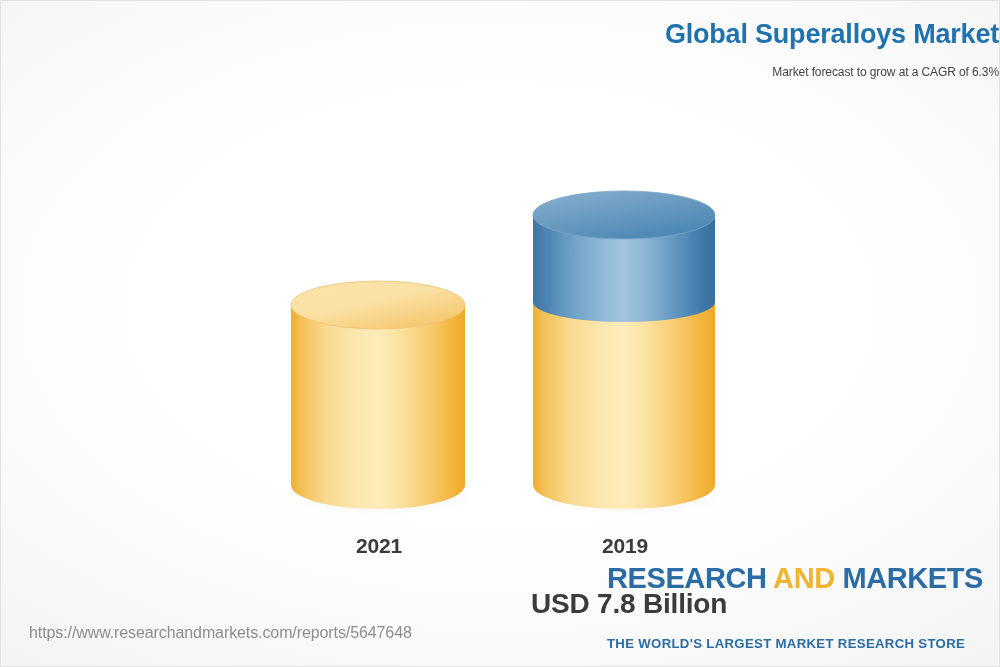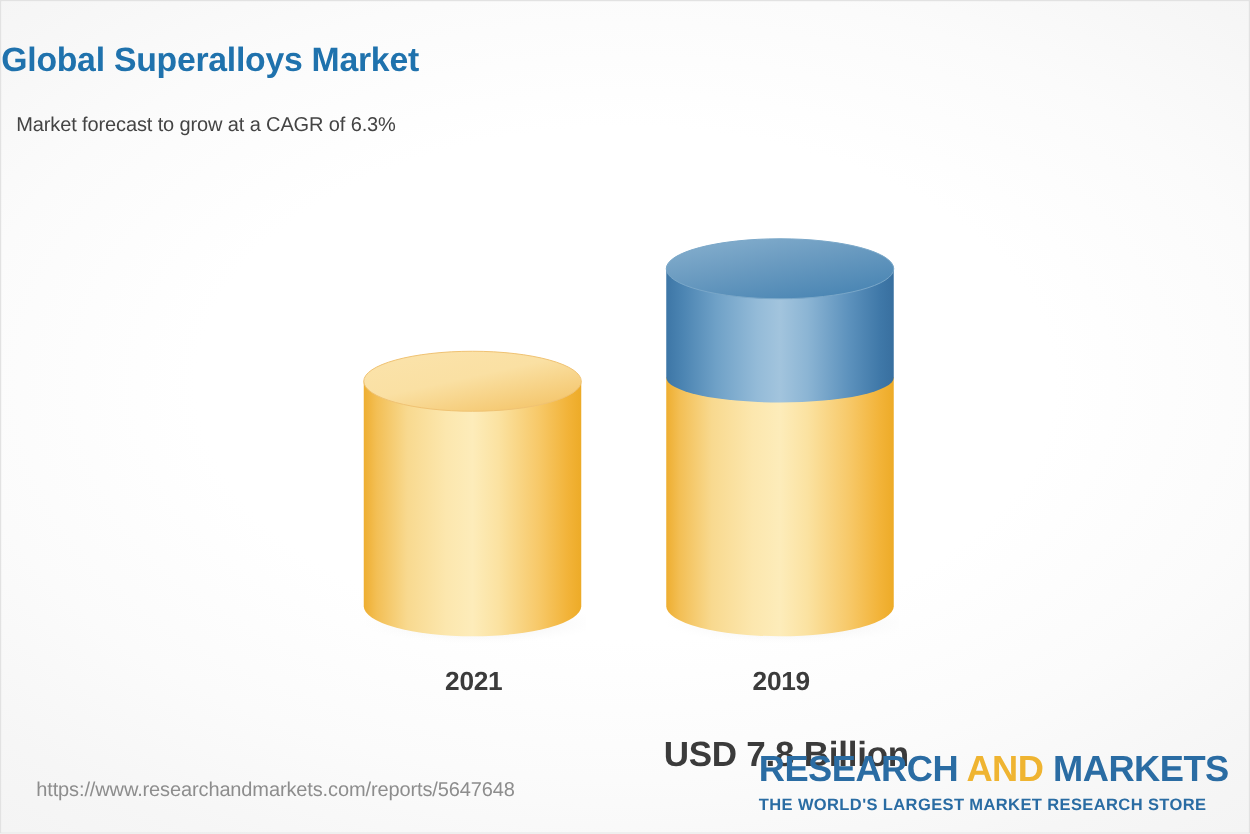--- a/index.html
+++ b/index.html
@@ -25,35 +25,35 @@
       radial-gradient(ellipse 78% 70% at 50% 46%, #ffffff 0%, #ffffff 44%, #fbfbfb 68%, #f6f6f6 88%, #f4f4f4 100%);
     overflow: hidden;
   }
 
   
   .header {
     position: absolute;
     top: 0;
     left: 0;
     width: 100%;
-    text-align: left;
-    padding-top: 32px;
+    text-align: right;
+    padding-top: 18px;
   }
   .chart-title {
     margin: 0;
     font-size: 27px;
     font-weight: bold;
     color: #1f72ad;
     letter-spacing: -0.2px;
     line-height: 1.15;
   }
   .chart-subtitle {
-    margin: 12px;
+    margin: 0;
     padding-top: 15px;
-    font-size: 16px;
+    font-size: 12px;
     font-weight: normal;
     color: #444444;
     letter-spacing: -0.1px;
     line-height: 1.2;
   }
 
   
   .plot-area {
     position: absolute;
     left: 0;
@@ -129,20 +129,21 @@
     color: #efb431;
   }
   .logo-tagline {
     padding-top: 6px;
     font-size: 13.2px;
     font-weight: bold;
     color: #2a6ca3;
     letter-spacing: 0.32px;
     line-height: 1;
     white-space: nowrap;
+    margin-top: 38px;
   }
 </style>
 </head>
 <body>
 
 <div class="infographic">
 
   <div class="header">
     <h1 class="chart-title">Global Superalloys Market</h1>
     <p class="chart-subtitle">Market forecast to grow at a CAGR of 6.3%</p>

